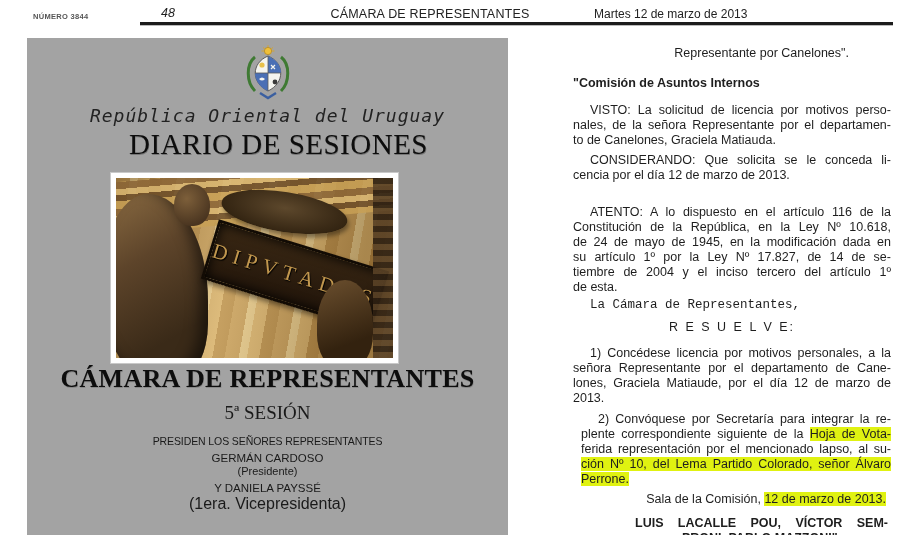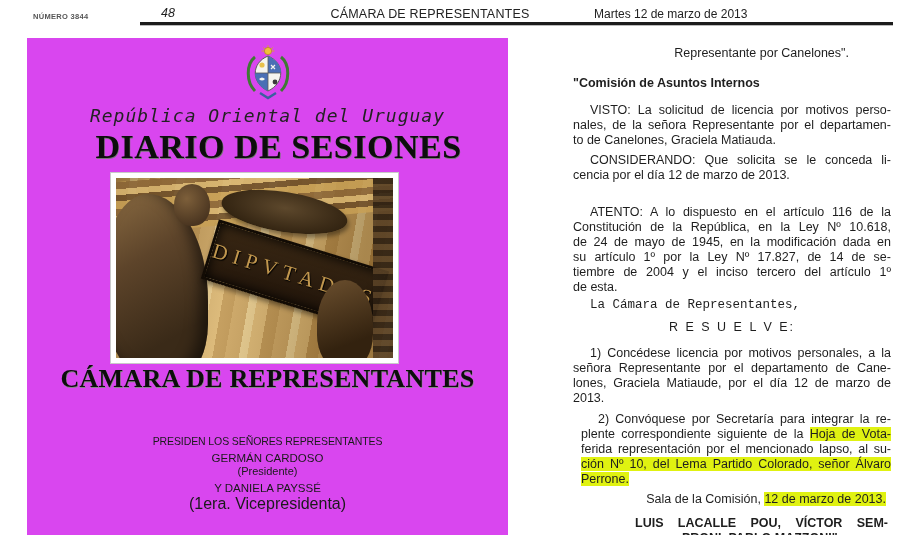--- a/index.html
+++ b/index.html
@@ -13,21 +13,21 @@
   .hdr-page  { position:absolute; left:161px; top:6px; font-size:12.5px; color:#222;font-style:italic; }
   .hdr-title { position:absolute; left:430px; top:7px; transform:translateX(-50%); font-size:12.5px; letter-spacing:.2px; color:#222; white-space:nowrap; }
   .hdr-date  { position:absolute; left:578px; top:7px; font-size:12px; color:#222; white-space:nowrap;margin-left:16px; }
   .hdr-rule  { position:absolute; left:140px; top:22px; width:753px; height:3px; background:#1c1c1c; box-shadow:0 1px 0 #bbb; }
 
   
   .panel { position:absolute; left:27px; top:38px; width:481px; height:497px; background:#dadada; }
   .panel .ctr { position:absolute; left:0; width:100%; text-align:center; }
   .coat { position:absolute; left:50%; transform:translateX(-50%); top:7px; }
   .republica { top:67px; font-family:"DejaVu Sans Mono", monospace; font-style:italic; font-size:18px; letter-spacing:1px; color:#222; white-space:nowrap; }
-  .diario { top:90px; font-family:"Liberation Serif", serif; font-weight:bold; font-size:34px; letter-spacing:.5px; color:#0d0d0d; text-shadow:.6px .6px 0 #777; white-space:nowrap;padding-left:22px; }
+  .diario { top:90px; font-family:"Liberation Serif", serif; font-weight:normal; font-size:29px; letter-spacing:.5px; color:#0d0d0d; text-shadow:.6px .6px 0 #777; white-space:nowrap;padding-left:22px; }
   .camara { top:326px; font-family:"Liberation Serif", serif; font-weight:bold; font-size:26px; letter-spacing:.3px; color:#0d0d0d; text-shadow:.5px .5px 0 #888; white-space:nowrap; }
   .sesion { top:364px; font-family:"Liberation Serif", serif; font-size:19px; color:#1a1a1a; }
   .presiden { top:397px; font-size:10.5px; letter-spacing:-.1px; color:#1a1a1a; }
   .nm1 { top:414px; font-size:11.5px; color:#1a1a1a; }
   .rl1 { top:427px; font-size:11px; color:#1a1a1a; }
   .nm2 { top:444px; font-size:11.5px; color:#1a1a1a; }
   .rl2 { top:457px; font-size:16px; color:#1a1a1a; }
 
   
   .photo { position:absolute; left:84px; top:135px; width:287px; height:190px; background:#fff; padding:5px; box-shadow:0 0 0 1px #c9c9c9; }
@@ -84,21 +84,21 @@
 <body>
 
 <div class="page">
 
   <span class="hdr-issue">NÚMERO 3844</span>
   <span class="hdr-page">48</span>
   <span class="hdr-title">CÁMARA DE REPRESENTANTES</span>
   <span class="hdr-date">Martes 12 de marzo de 2013</span>
   <div class="hdr-rule"></div>
 
-  <div class="panel" style="background: #d946ef;">
+  <div class="panel" style="background: #a3a3a3;">
 
     <svg class="coat" width="46" height="56" viewBox="0 0 46 56">
       <g>
         <circle cx="23" cy="6" r="3.6" fill="#f0c03a" stroke="#b98a1e" stroke-width="0.8"></circle>
         <g stroke="#d7a52a" stroke-width="1">
           <line x1="23" y1="0.2" x2="23" y2="2.2"></line>
             <line x1="18" y1="2.5" x2="19.6" y2="3.9"></line>
           <line x1="28" y1="2.5" x2="26.4" y2="3.9"></line>
             <line x1="16.6" y1="6" x2="18.8" y2="6"></line>
           <line x1="29.4" y1="6" x2="27.2" y2="6"></line>
@@ -129,20 +129,21 @@
         <div class="statue-head"></div>
         <div class="plaque">
           <span>DIPVTADOS</span>
         </div>
         <div class="statue-right"></div>
         <div class="pilaster"></div>
       </div>
     </div>
 
     <div class="ctr camara">CÁMARA DE REPRESENTANTES</div>
+    <div class="ctr sesion">5ª SESIÓN</div>
     <div class="ctr presiden">PRESIDEN LOS SEÑORES REPRESENTANTES</div>
     <div class="ctr nm1">GERMÁN CARDOSO</div>
     <div class="ctr rl1">(Presidente)</div>
     <div class="ctr nm2">Y DANIELA PAYSSÉ</div>
     <div class="ctr rl2">(1era. Vicepresidenta)</div>
   </div>
 
   <div class="rightcol">
       <div class="blk">
         <div class="line"><span class="">Representante por Canelones".</span></div>

